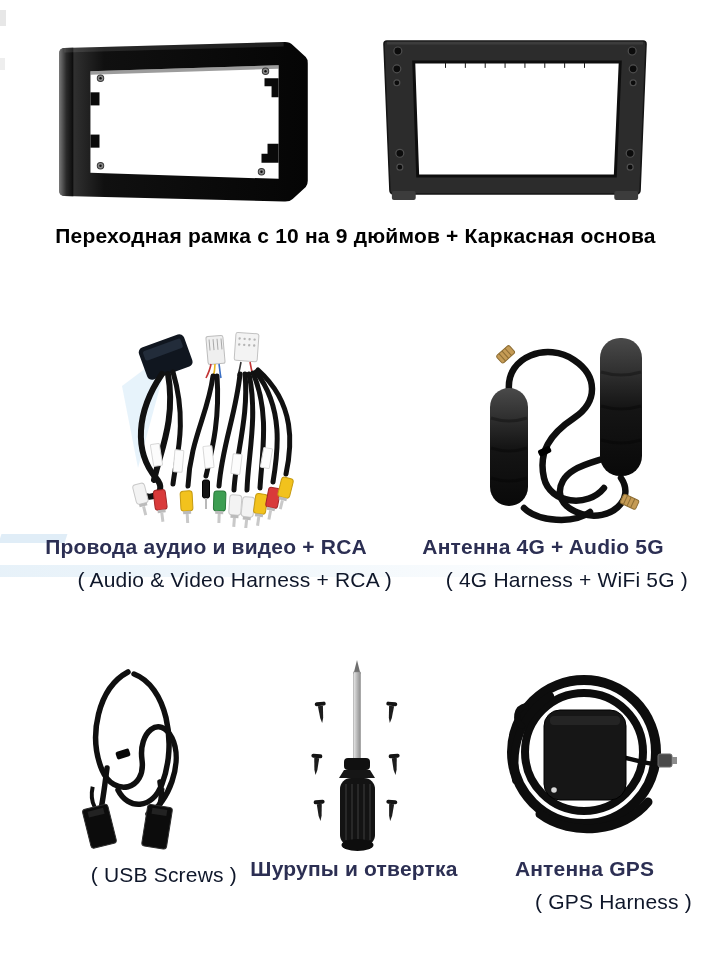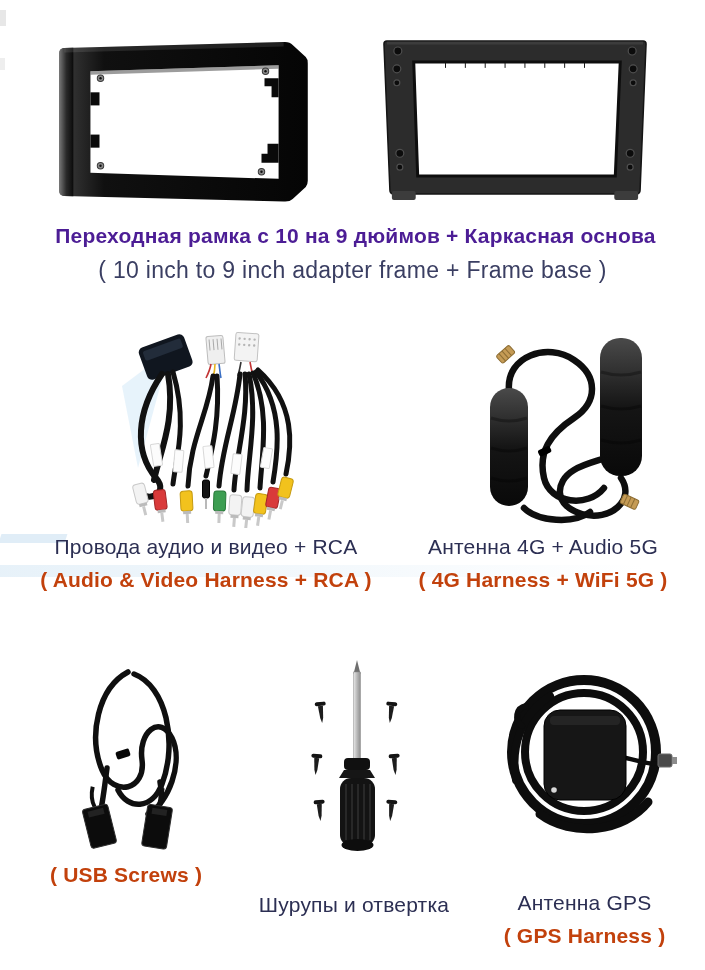--- a/index.html
+++ b/index.html
@@ -3,23 +3,23 @@
 <meta charset="utf-8">
 <style>
   html,body{margin:0;padding:0;background:#fff;}
   #canvas{
     position:relative;width:705px;height:970px;background:#ffffff;overflow:hidden;
     font-family:"Liberation Sans", sans-serif;
   }
   .abs{position:absolute;}
   svg{display:block;}
   .label-block{position:absolute;text-align:center;}
-  .ru{font-weight:400;font-size:21px;line-height:27px;color:#2c2f53;letter-spacing:.2px;}
-  .en{font-weight:700;font-size:21px;line-height:27px;color:#c2410c;letter-spacing:.2px;margin-top:6px;}
-  .title-ru{font-weight:700;font-size:21px;line-height:27px;color:#4c1d95;letter-spacing:.2px;padding-left:6px;}
+  .ru{font-weight:700;font-size:21px;line-height:27px;color:#2c2f53;letter-spacing:.2px;}
+  .en{font-weight:400;font-size:21px;line-height:27px;color:#0f172a;letter-spacing:.2px;margin-top:6px;text-align:right;}
+  .title-ru{font-weight:700;font-size:21px;line-height:27px;color:#000000;letter-spacing:.2px;padding-left:6px;}
   .title-en{font-weight:400;font-size:23px;line-height:30px;color:#3a3e62;letter-spacing:.3px;margin-top:6px;}
   .streak{position:absolute;pointer-events:none;}
 </style>
 </head>
 <body>
 
 <div id="canvas">
 
   <div class="streak" style="left:0;top:10px;width:6px;height:16px;background:#c9c9c9;opacity:.45;"></div>
   <div class="streak" style="left:0;top:58px;width:5px;height:12px;background:#d4d4d4;opacity:.4;"></div>
@@ -85,21 +85,20 @@
         <circle cx="24" cy="130" r="3"></circle>
       <circle cx="256" cy="116" r="4"></circle>
         <circle cx="256" cy="130" r="3"></circle>
     </g>
     <rect x="16" y="154" width="24" height="9" rx="2" fill="#3c3c3c"></rect>
     <rect x="240" y="154" width="24" height="9" rx="2" fill="#3c3c3c"></rect>
   </svg>
 
   <div class="label-block" style="left:0;top:222px;width:705px;">
     <div class="title-ru">Переходная рамка с 10 на 9 дюймов + Каркасная основа</div>
-    <div class="title-en">( 10 inch to 9 inch adapter frame + Frame base )</div>
   </div>
 
   <div class="streak" style="left:0;top:534px;width:66px;height:9px;background:#cfe4f3;opacity:.65;transform:skewX(-18deg);"></div>
   <div class="streak" style="left:0;top:565px;width:645px;height:12px;background:linear-gradient(90deg, rgba(207,228,243,.5), rgba(207,228,243,0));"></div>
 
   <svg class="abs" style="left:118px;top:328px;" width="212" height="200" viewBox="0 0 212 200">
     <polygon points="4,58 52,22 20,140" fill="#d7ebf8" opacity="0.6"></polygon>
 
     <g transform="rotate(-20 48 30)">
       <rect x="24" y="12" width="48" height="34" rx="5" fill="#10161f"></rect>
@@ -344,21 +343,21 @@
     <circle cx="62" cy="128" r="2.8" fill="#d8d8d8"></circle>
     <g transform="translate(166,92)">
       <rect x="0" y="0" width="14" height="13" rx="2" fill="#4a4a4a" stroke="#6d6d6d"></rect>
       <rect x="14" y="3" width="5" height="7" fill="#8c8c8c"></rect>
     </g>
   </svg>
 
   <div class="label-block" style="left:15px;top:855px;width:222px;">
     <div class="en">( USB Screws )</div>
   </div>
-  <div class="label-block" style="left:233px;top:855px;width:242px;margin-top:36px;">
+  <div class="label-block" style="left:233px;top:855px;width:242px;">
     <div class="ru">Шурупы и отвертка</div>
   </div>
-  <div class="label-block" style="left:477px;top:889px;width:215px;">
+  <div class="label-block" style="left:477px;top:855px;width:215px;">
     <div class="ru">Антенна GPS</div>
     <div class="en">( GPS Harness )</div>
   </div>
 
 </div>
 
 </body></html>

